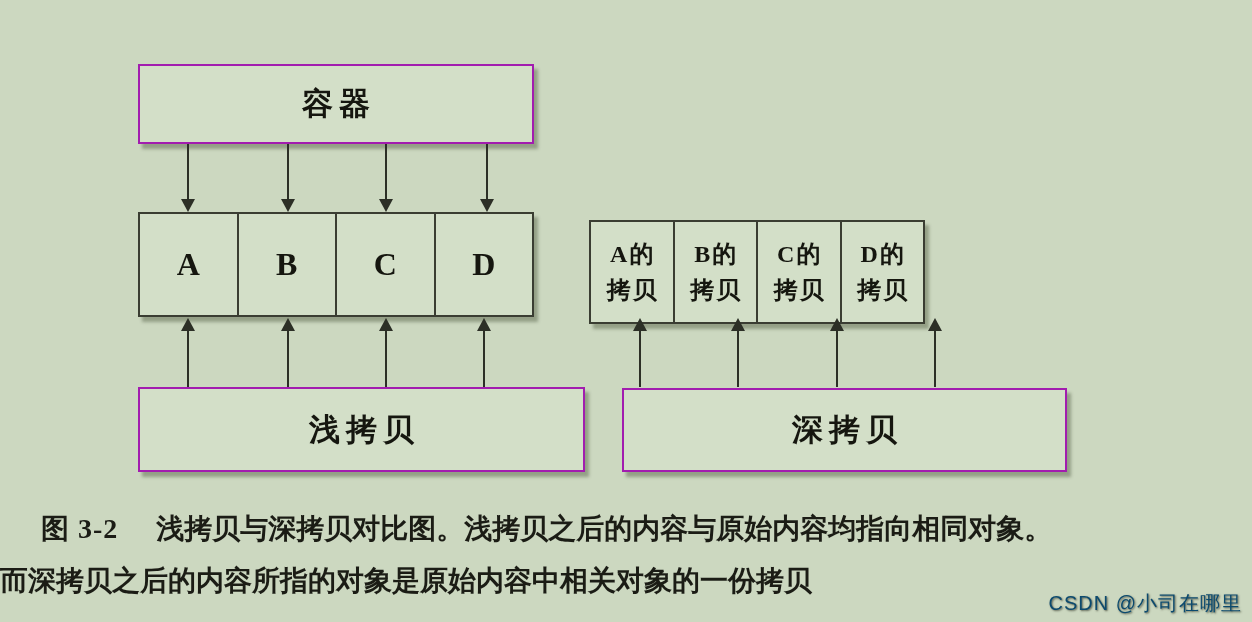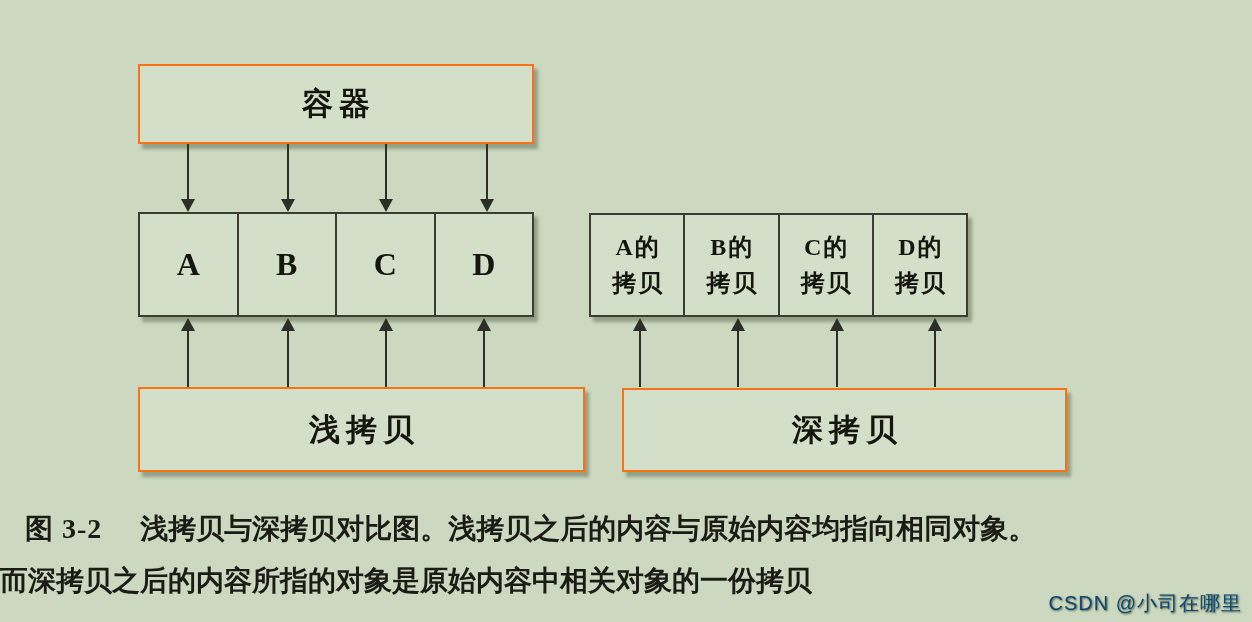--- a/index.html
+++ b/index.html
@@ -13,21 +13,21 @@
     background: #ccd8c0;
     overflow: hidden;
     font-family: "Liberation Serif", "DejaVu Serif", serif;
     color: #15160f;
   }
 
   
   .box {
     position: absolute;
     background: #d3dfc8;
-    border: 2px solid #f97316;
+    border: 2px solid #a21caf;
     box-shadow: 4px 5px 3px rgba(80, 90, 65, 0.45);
     display: flex;
     align-items: center;
     justify-content: center;
     box-sizing: border-box;
   }
   .box-label {
     font-size: 31px;
     font-weight: bold;
     letter-spacing: 6px;
@@ -41,21 +41,21 @@
   
   .cells {
     position: absolute;
     display: flex;
     background: #d3dfc8;
     border: 2px solid #3a3d32;
     box-shadow: 4px 5px 3px rgba(80, 90, 65, 0.45);
     box-sizing: border-box;
   }
   .cells-original { left: 138px; top: 212px; width: 396px; height: 105px; }
-  .cells-copies   { left: 589px; top: 213px; width: 379px; height: 104px; }
+  .cells-copies   { left: 589px; top: 220px; width: 336px; height: 104px; }
   .cell {
     flex: 1 1 0;
     display: flex;
     flex-direction: column;
     align-items: center;
     justify-content: center;
     border-left: 2px solid #3a3d32;
     box-sizing: border-box;
   }
   .cell:first-child { border-left: none; }
@@ -104,21 +104,21 @@
     position: absolute;
     left: 0;
     top: 503px;
     width: 1252px;
     font-weight: bold;
     font-size: 28px;
     line-height: 52px;
     color: #1b1c15;
   }
   .caption-line1 { padding-left: 25px; }
-  .caption-fignum { margin-right: 38px; letter-spacing: 1px; }
+  .caption-fignum { margin-right: 38px; letter-spacing: 1px; margin-left: 16px; }
   .caption-line2 { }
 
   
   .watermark {
     position: absolute;
     right: 10px;
     bottom: 5px;
     font-family: "Liberation Sans", "DejaVu Sans", sans-serif;
     font-size: 20px;
     color: #0c4a6e;

